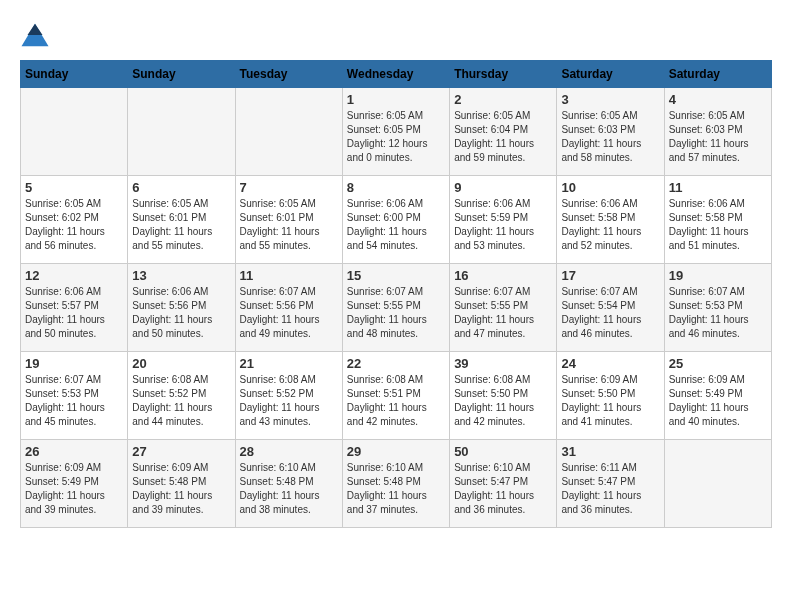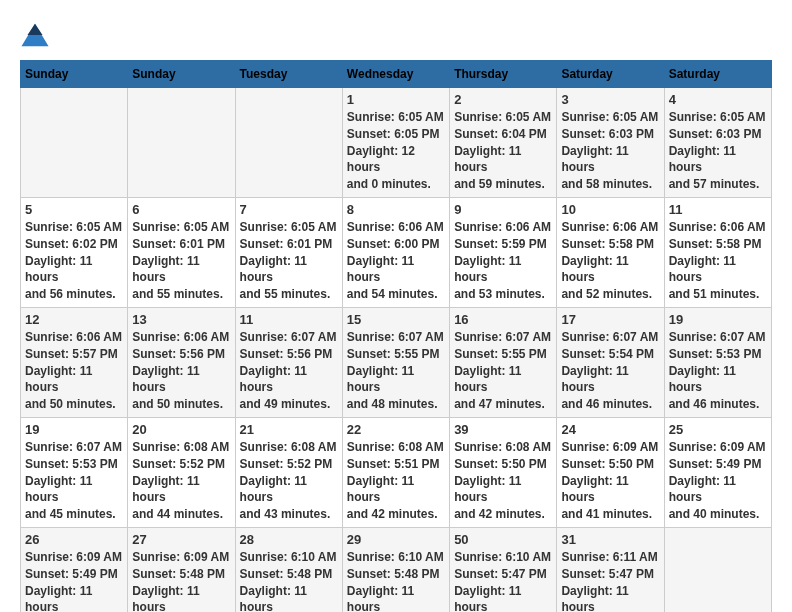--- a/index.html
+++ b/index.html
@@ -69,24 +69,23 @@
       height: 88px;
       color: #333;
     }
     .day-number {
       font-weight: bold;
       font-size: 13px;
       display: block;
       margin-bottom: 2px;
     }
     .day-info {
-      font-size: 12px;
+      font-size: 10px;
       line-height: 1.4;
       color: #333;
-      font-weight: bold;
     }
     tbody tr:nth-child(odd) td {
       background-color: #f5f5f5;
     }
     tbody tr:nth-child(even) td {
       background-color: #ffffff;
     }
     .empty-cell {
       background-color: #f5f5f5;
     }

